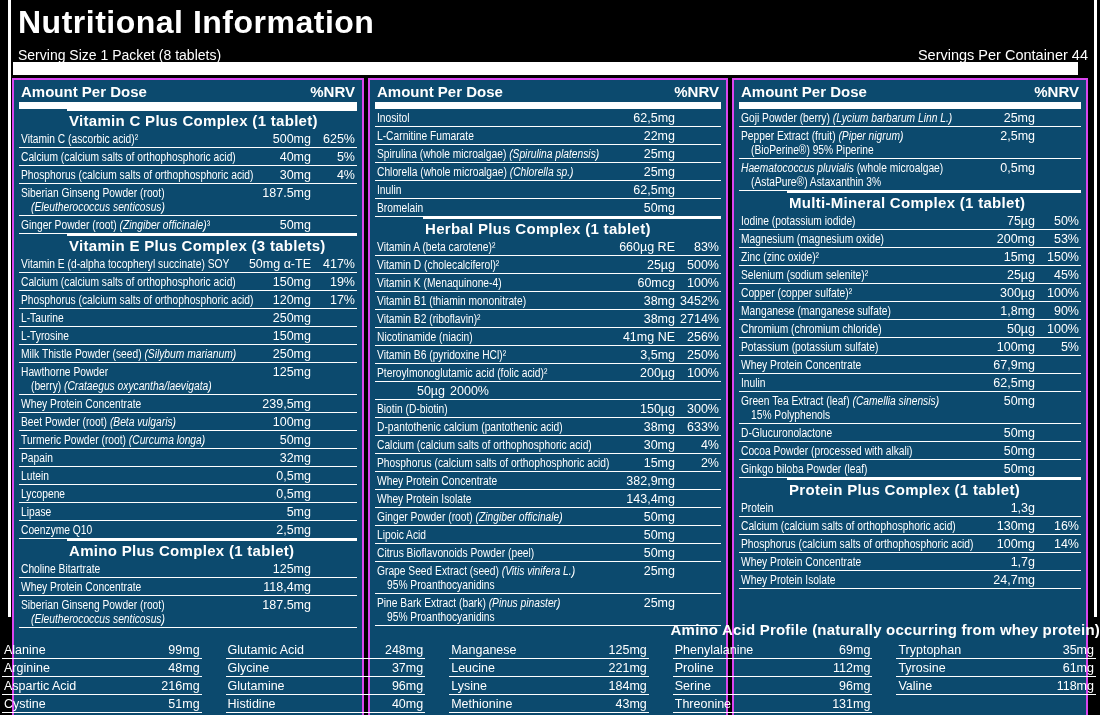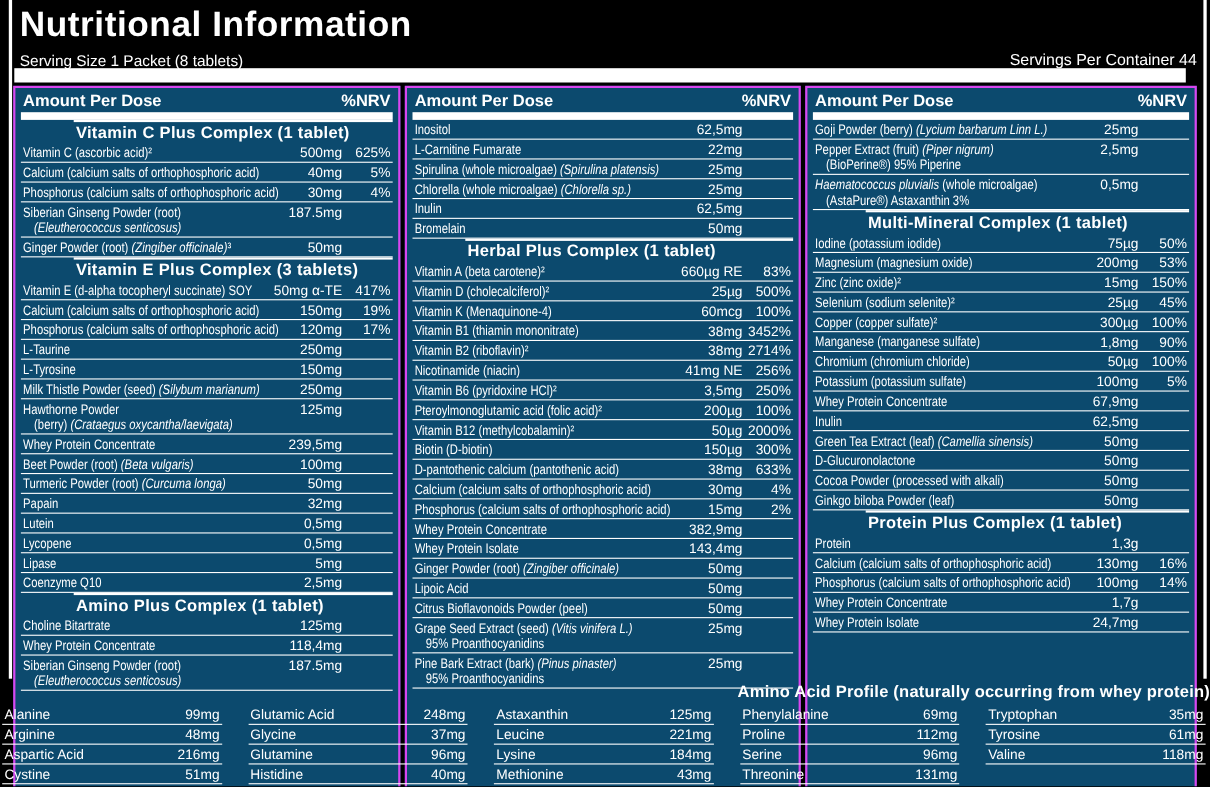--- a/index.html
+++ b/index.html
@@ -330,21 +330,20 @@
         </div>
         <div class="row">
           <div class="l1">
             <div class="name"><span class="inner"><span>Pteroylmonoglutamic acid (folic acid)²</span></span></div>
             <div class="amt">200µg</div>
             <div class="nrv">100%</div>
           </div>
         </div>
         <div class="row">
           <div class="l1">
-            <div class="name"><span class="inner"><span>Vitamin B12 (methylcobalamin)²</span></span></div>
             <div class="amt">50µg</div>
             <div class="nrv">2000%</div>
           </div>
         </div>
         <div class="row">
           <div class="l1">
             <div class="name"><span class="inner"><span>Biotin (D-biotin)</span></span></div>
             <div class="amt">150µg</div>
             <div class="nrv">300%</div>
           </div>
@@ -524,20 +523,21 @@
             <div class="amt">62,5mg</div>
             <div class="nrv"></div>
           </div>
         </div>
         <div class="row">
           <div class="l1">
             <div class="name"><span class="inner"><span>Green Tea Extract (leaf) </span><span class="it">(Camellia sinensis)</span></span></div>
             <div class="amt">50mg</div>
             <div class="nrv"></div>
           </div>
+          <div class="sub"><span class="inner"><span>15% Polyphenols</span></span></div>
         </div>
         <div class="row">
           <div class="l1">
             <div class="name"><span class="inner"><span>D-Glucuronolactone</span></span></div>
             <div class="amt">50mg</div>
             <div class="nrv"></div>
           </div>
         </div>
         <div class="row">
           <div class="l1">
@@ -626,21 +626,21 @@
             <span>Glutamine</span>
             <span>96mg</span>
           </div>
           <div class="amino-row">
             <span>Histidine</span>
             <span>40mg</span>
           </div>
         </div>
         <div class="amino-col">
           <div class="amino-row">
-            <span>Astaxanthin</span>
+            <span>Manganese</span>
             <span>125mg</span>
           </div>
           <div class="amino-row">
             <span>Leucine</span>
             <span>221mg</span>
           </div>
           <div class="amino-row">
             <span>Lysine</span>
             <span>184mg</span>
           </div>

